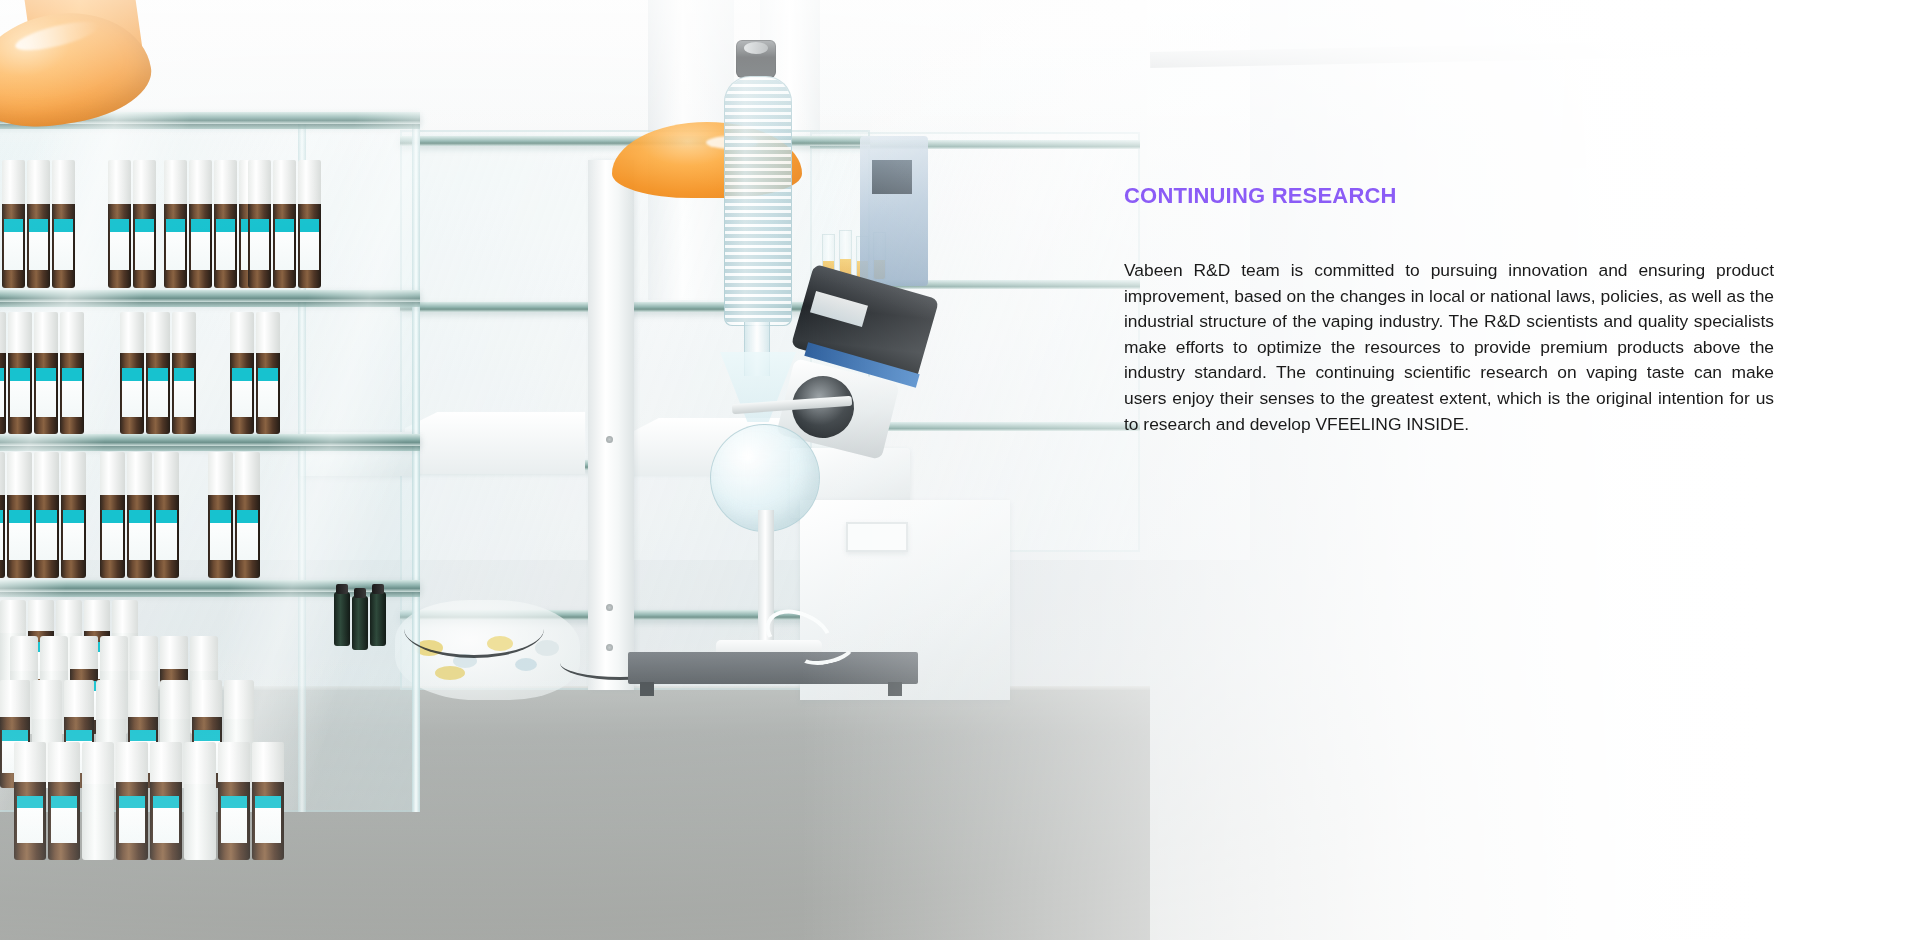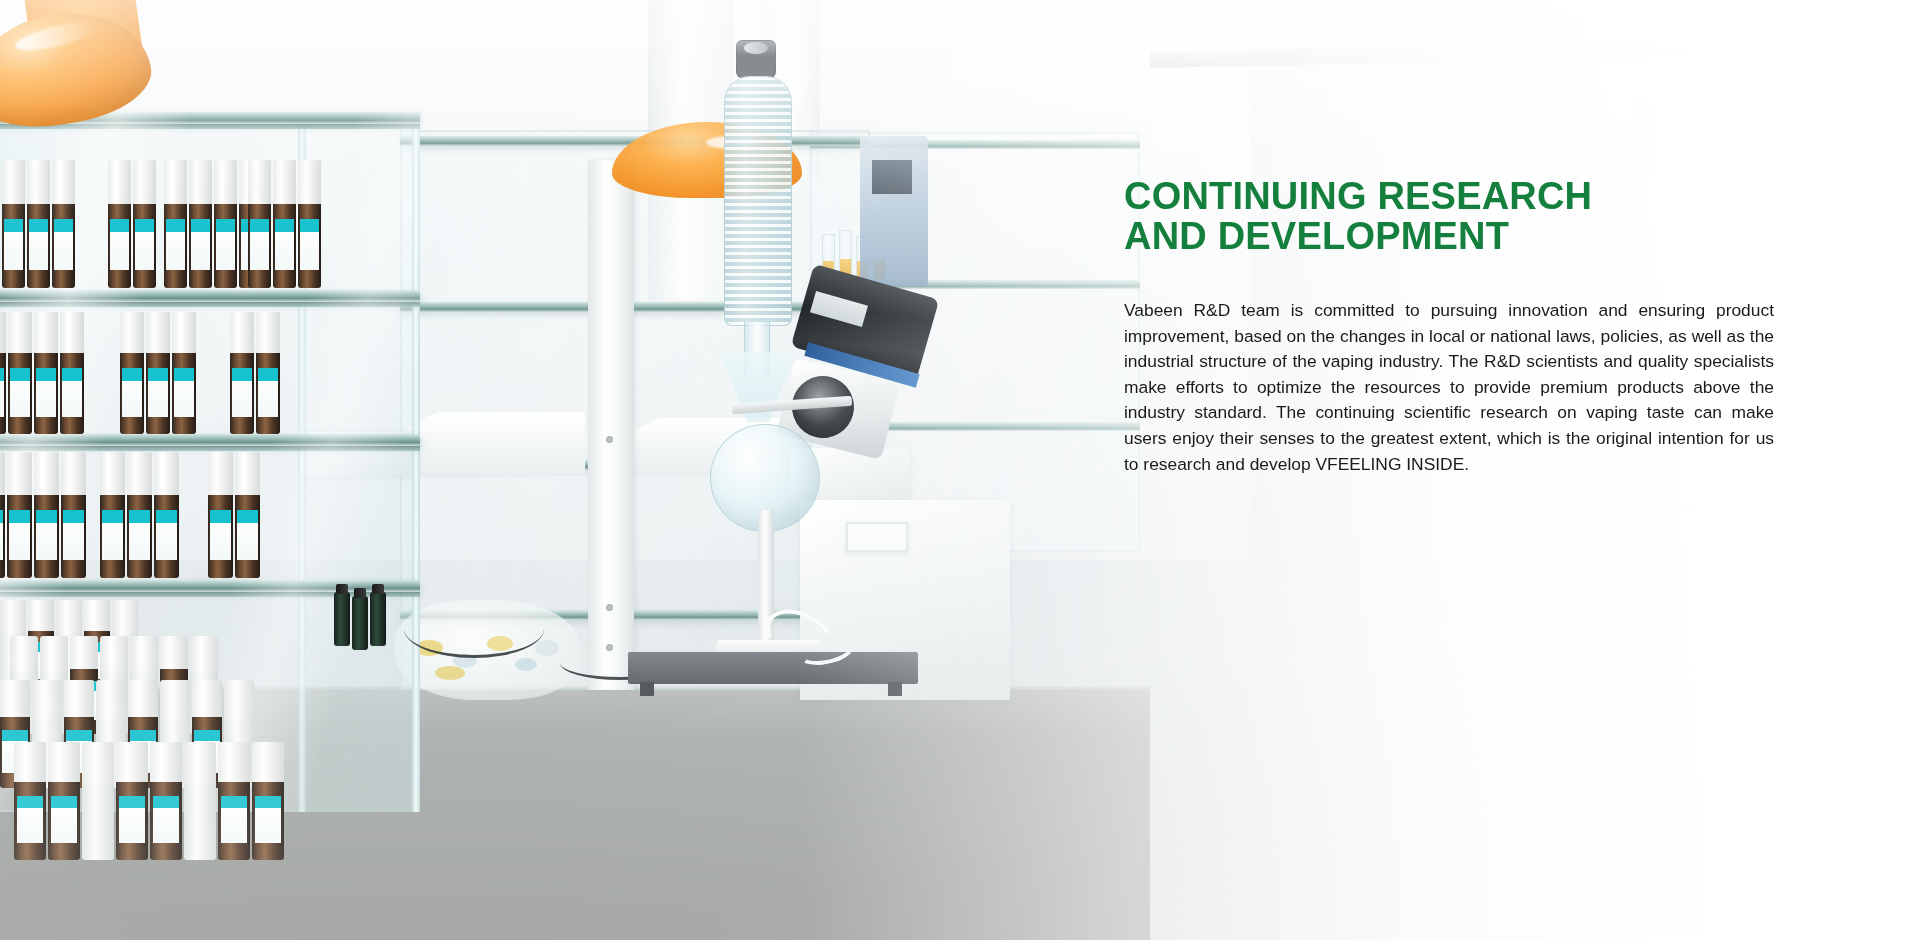--- a/index.html
+++ b/index.html
@@ -189,21 +189,21 @@
   .fade-right { position:absolute; right:0; top:0; width:1120px; height:100%;
                 background:linear-gradient(90deg,rgba(255,255,255,0) 0%,rgba(255,255,255,.28) 18%,
                            rgba(255,255,255,.62) 38%,rgba(255,255,255,.88) 56%,rgba(255,255,255,.98) 72%,#ffffff 86%); }
   .fade-top { position:absolute; left:0; top:0; width:100%; height:150px;
               background:linear-gradient(180deg,rgba(255,255,255,.55),rgba(255,255,255,0)); }
   .haze { position:absolute; left:0; top:0; width:100%; height:100%;
           background:radial-gradient(ellipse at 22% 46%,rgba(255,255,255,0) 28%,rgba(255,255,255,.20) 68%,rgba(255,255,255,.45) 100%); }
 
   
   .content { position:absolute; left:1124px; top:176px; width:650px; z-index:40; }
-  .headline { font-size:38px; font-weight:bold; line-height:40px; color:#15803d;
+  .headline { font-size:22px; font-weight:bold; line-height:40px; color:#8b5cf6;
               letter-spacing:.2px; margin-bottom:42px; }
   .headline span { display:block; }
   .body-copy { font-size:17.4px; line-height:25.6px; color:#1a1a1a; text-align:justify;
                text-justify:inter-word; }
 </style>
 </head>
 <body>
 
 <div class="banner">
 
@@ -684,18 +684,17 @@
     <div style="position:absolute;left:796px;top:634px;width:60px;height:30px;border:4px solid #f6f9f9;border-radius:50%;border-color:transparent transparent #f6f9f9 transparent;transform:rotate(-12deg);"></div>
 
     <div class="haze"></div>
     <div class="fade-top"></div>
     <div class="fade-right"></div>
   </div>
 
   <div class="content">
     <h1 class="headline">
       <span>CONTINUING RESEARCH</span>
-      <span>AND DEVELOPMENT</span>
     </h1>
     <p class="body-copy">Vabeen R&amp;D team is committed to pursuing innovation and ensuring product improvement, based on the changes in local or national laws, policies, as well as the industrial structure of the vaping industry. The R&amp;D scientists and quality specialists make efforts to optimize the resources to provide premium products above the industry standard. The continuing scientific research on vaping taste can make users enjoy their senses to the greatest extent, which is the original intention for us to research and develop VFEELING INSIDE.</p>
   </div>
 
 </div>
 
 </body></html>

